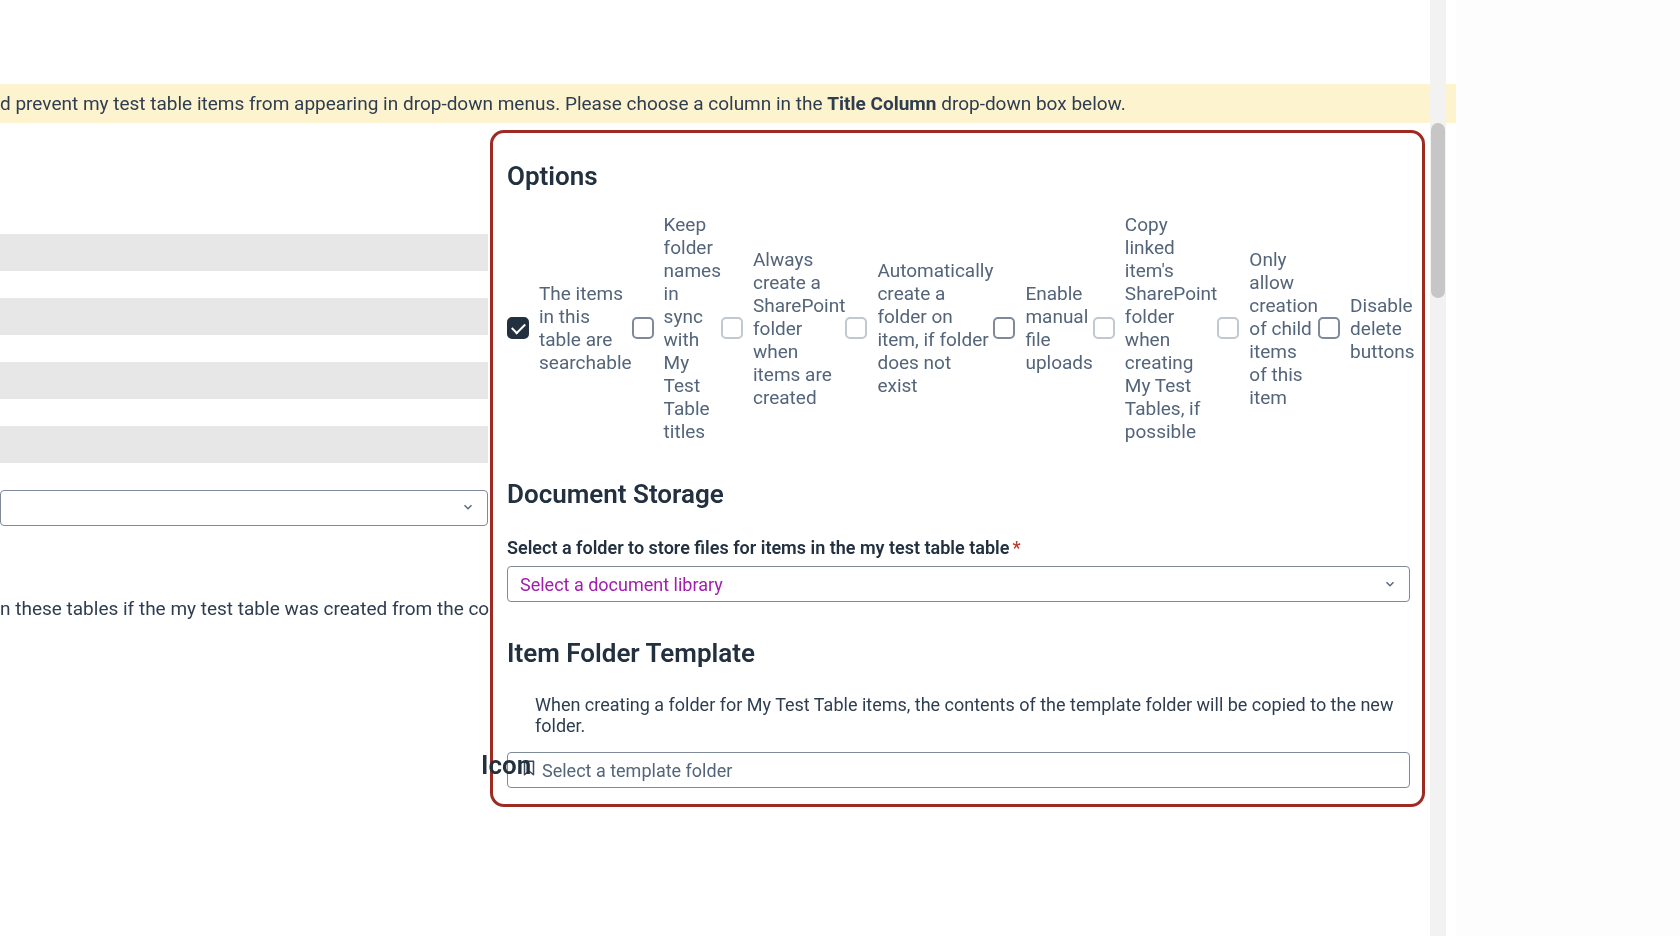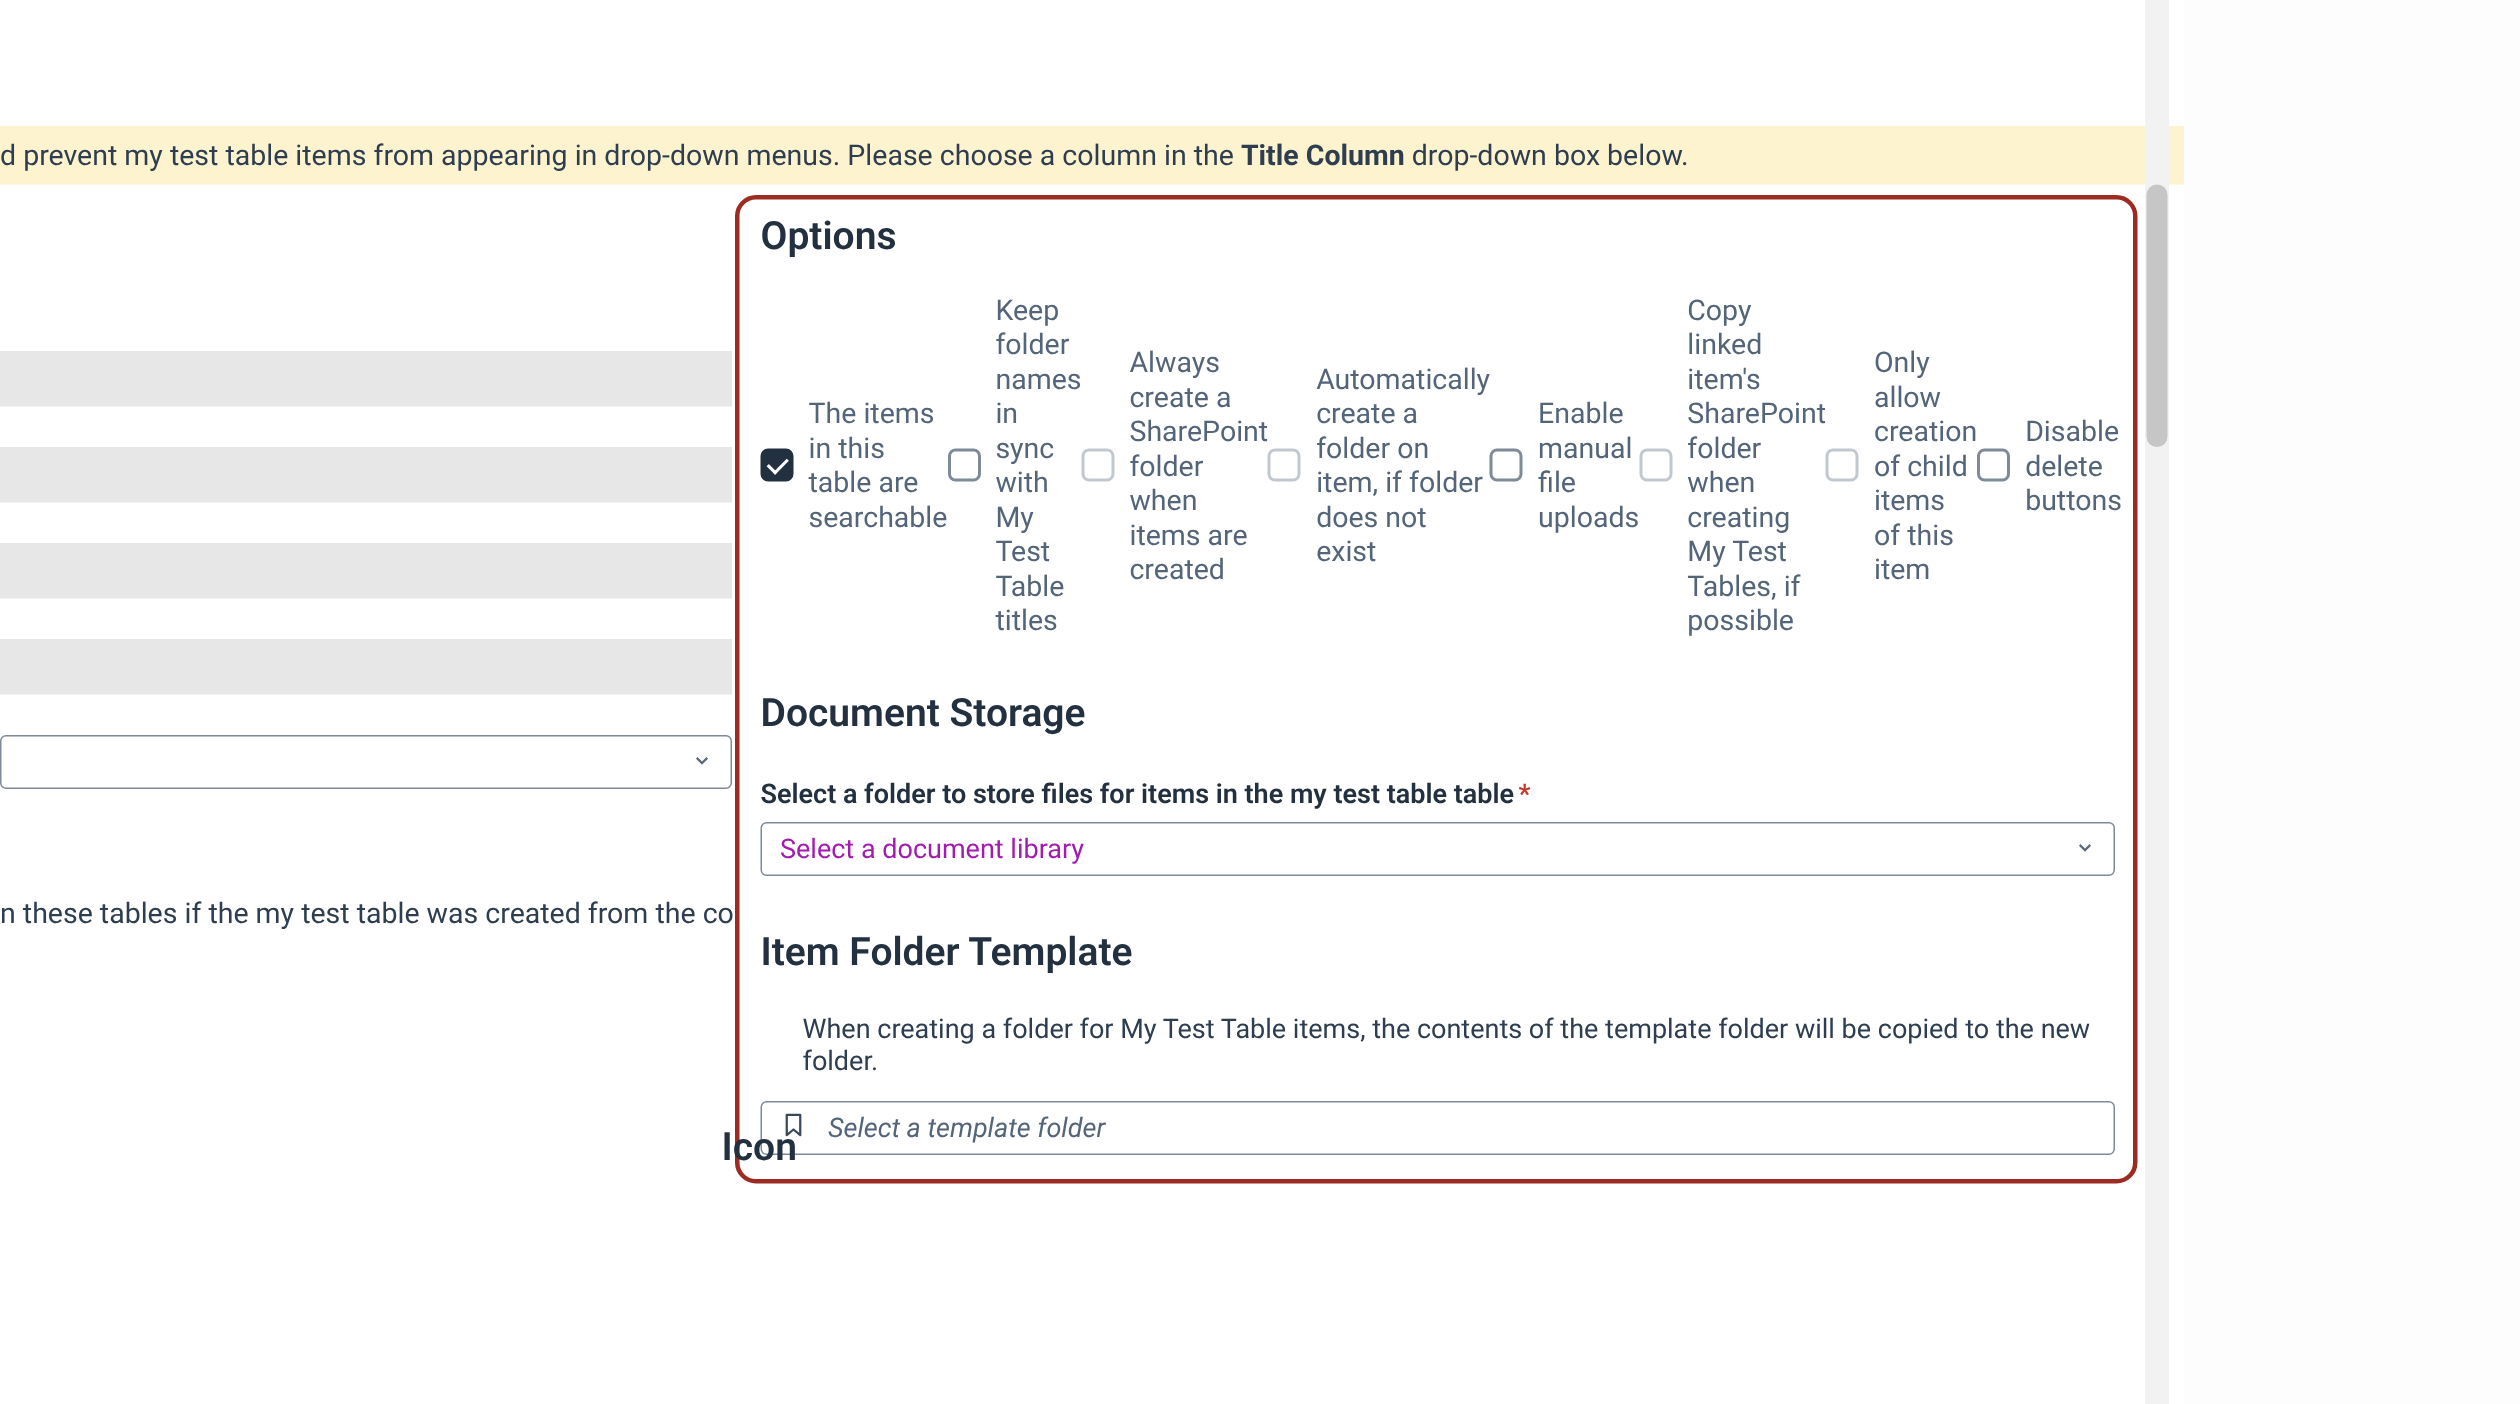--- a/index.html
+++ b/index.html
@@ -82,21 +82,21 @@
 
   
   .panel {
     position: absolute;
     left: 490px;
     top: 130px;
     width: 935px;
     border: 3px solid #9e2b21;
     border-radius: 14px;
     background: #fff;
-    padding: 10px 12px 16px 14px;
+    padding: 28px 12px 16px 14px;
   }
   .panel h2 {
     font-size: 26px;
     font-weight: 600;
     color: #22303f;
     margin-bottom: 22px;
   }
   .panel h2.section {
     margin-top: 36px;
     margin-bottom: 20px;
@@ -184,22 +184,21 @@
     width: 100%;
     height: 36px;
     border: 1px solid #7f8a99;
     border-radius: 4px;
     background: #fff;
     display: flex;
     align-items: center;
     padding: 0 12px;
     font-size: 18px;
     color: #54657a;
-    gap: 14px;
-    font-style: italic;
+    gap: 4px;
   }
   .bookmark-icon {
     flex-shrink: 0;
   }
 
   .icon-heading {
     position: absolute;
     left: 481px;
     top: 750px;
     font-size: 26px;

